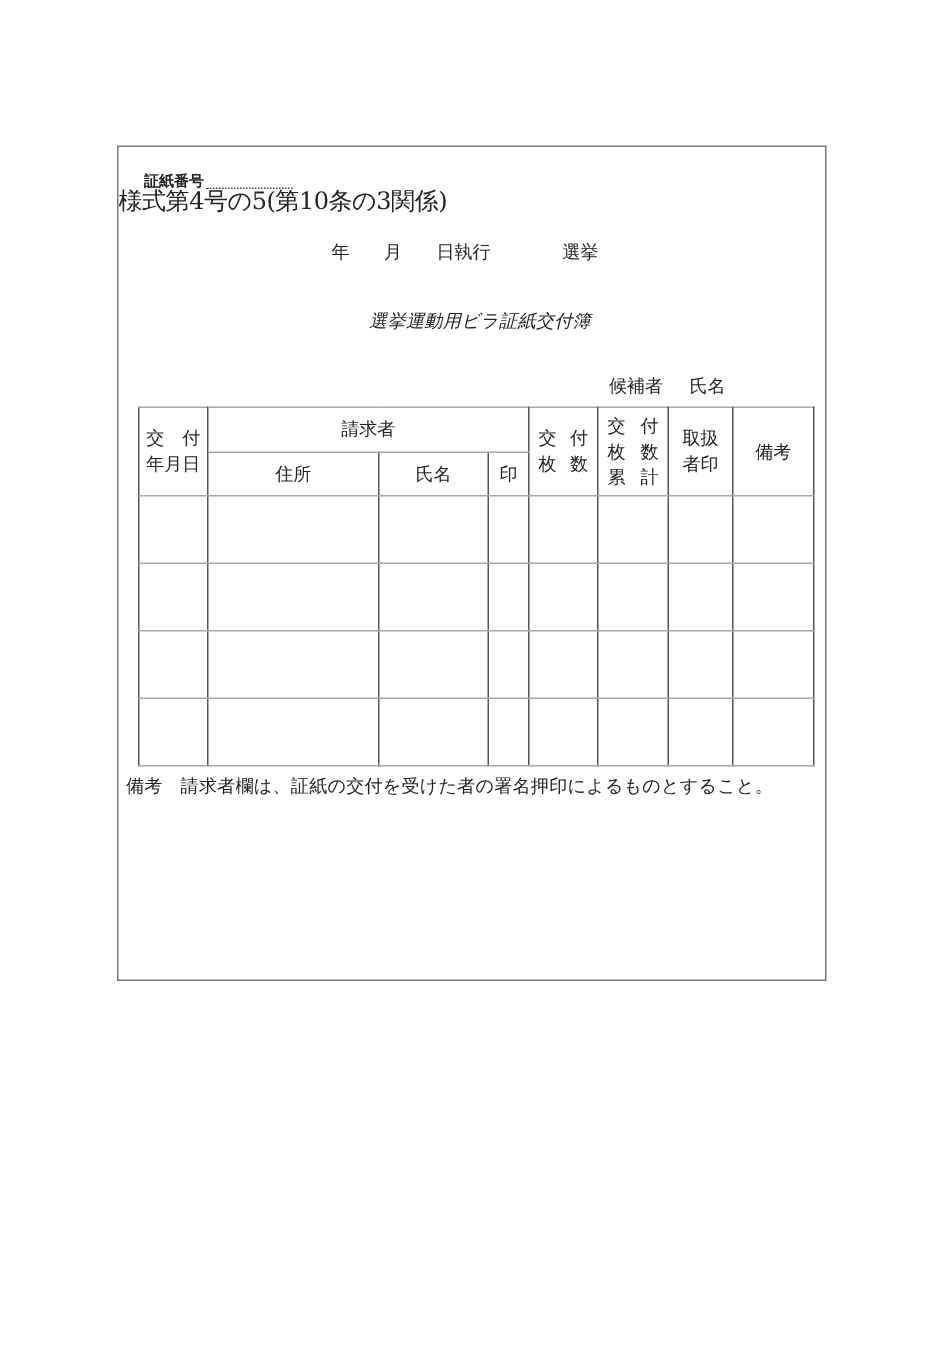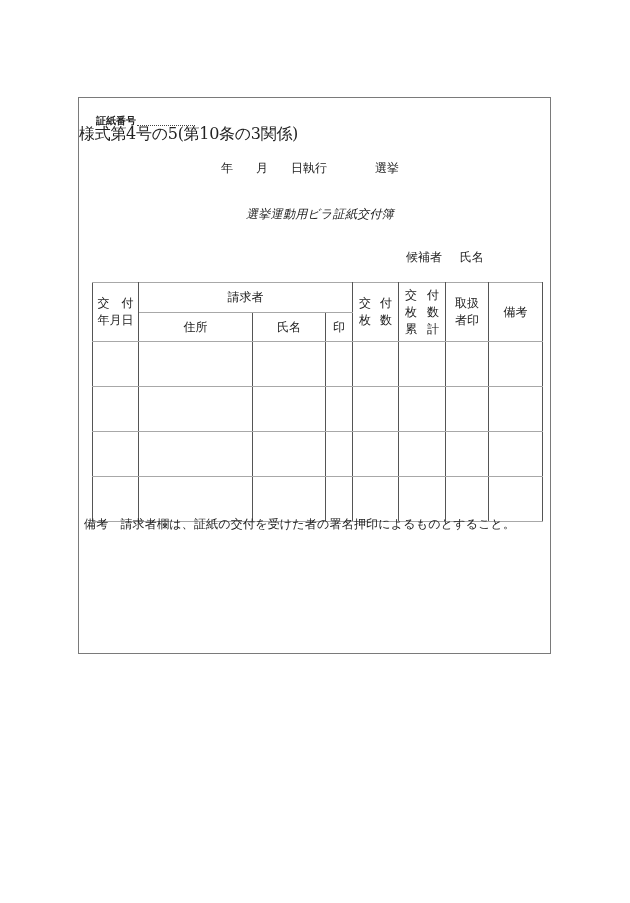--- a/index.html
+++ b/index.html
@@ -11,21 +11,20 @@
   .form-label { left:79px; top:88px; font-size:16px; letter-spacing:-0.3px;margin-top:36px; }
   .outer-box { position:absolute; left:78px; top:97px; width:473px; height:557px; border:1px solid #7a7a7a; box-sizing:border-box; }
   .serial { left:96px; top:114px; font-size:10px;font-weight:bold; }
   .serial-dots { display:inline-block; width:58px; border-bottom:1px dotted #444; margin-left:1px; height:11px; vertical-align:top; }
   .date-line { top:160px; font-size:12px; }
   .title { left:246px; top:206px; font-size:12px; letter-spacing:0.3px;font-style:italic; }
   .cand { left:406px; top:249px; font-size:12px;text-align:center; }
   table.ledger {
     position:absolute; left:92px; top:271px; border-collapse:collapse; table-layout:fixed;
     font-size:12px;
-    margin-top:11px;
   }
   table.ledger td { border:1.5px solid #a8a8a8; padding:0; text-align:center; vertical-align:middle; }
   table.ledger td.vdark { border-left-color:#555; border-right-color:#555; }
   .hdr-stack { line-height:17px; }
   .two-col { display:flex; justify-content:space-between; padding:0 6px; line-height:17px; }
   .note { left:84px; top:516px; font-size:12px; letter-spacing:0.2px;font-family:Liberation Mono, monospace; }
 </style>
 </head>
 <body>
 

